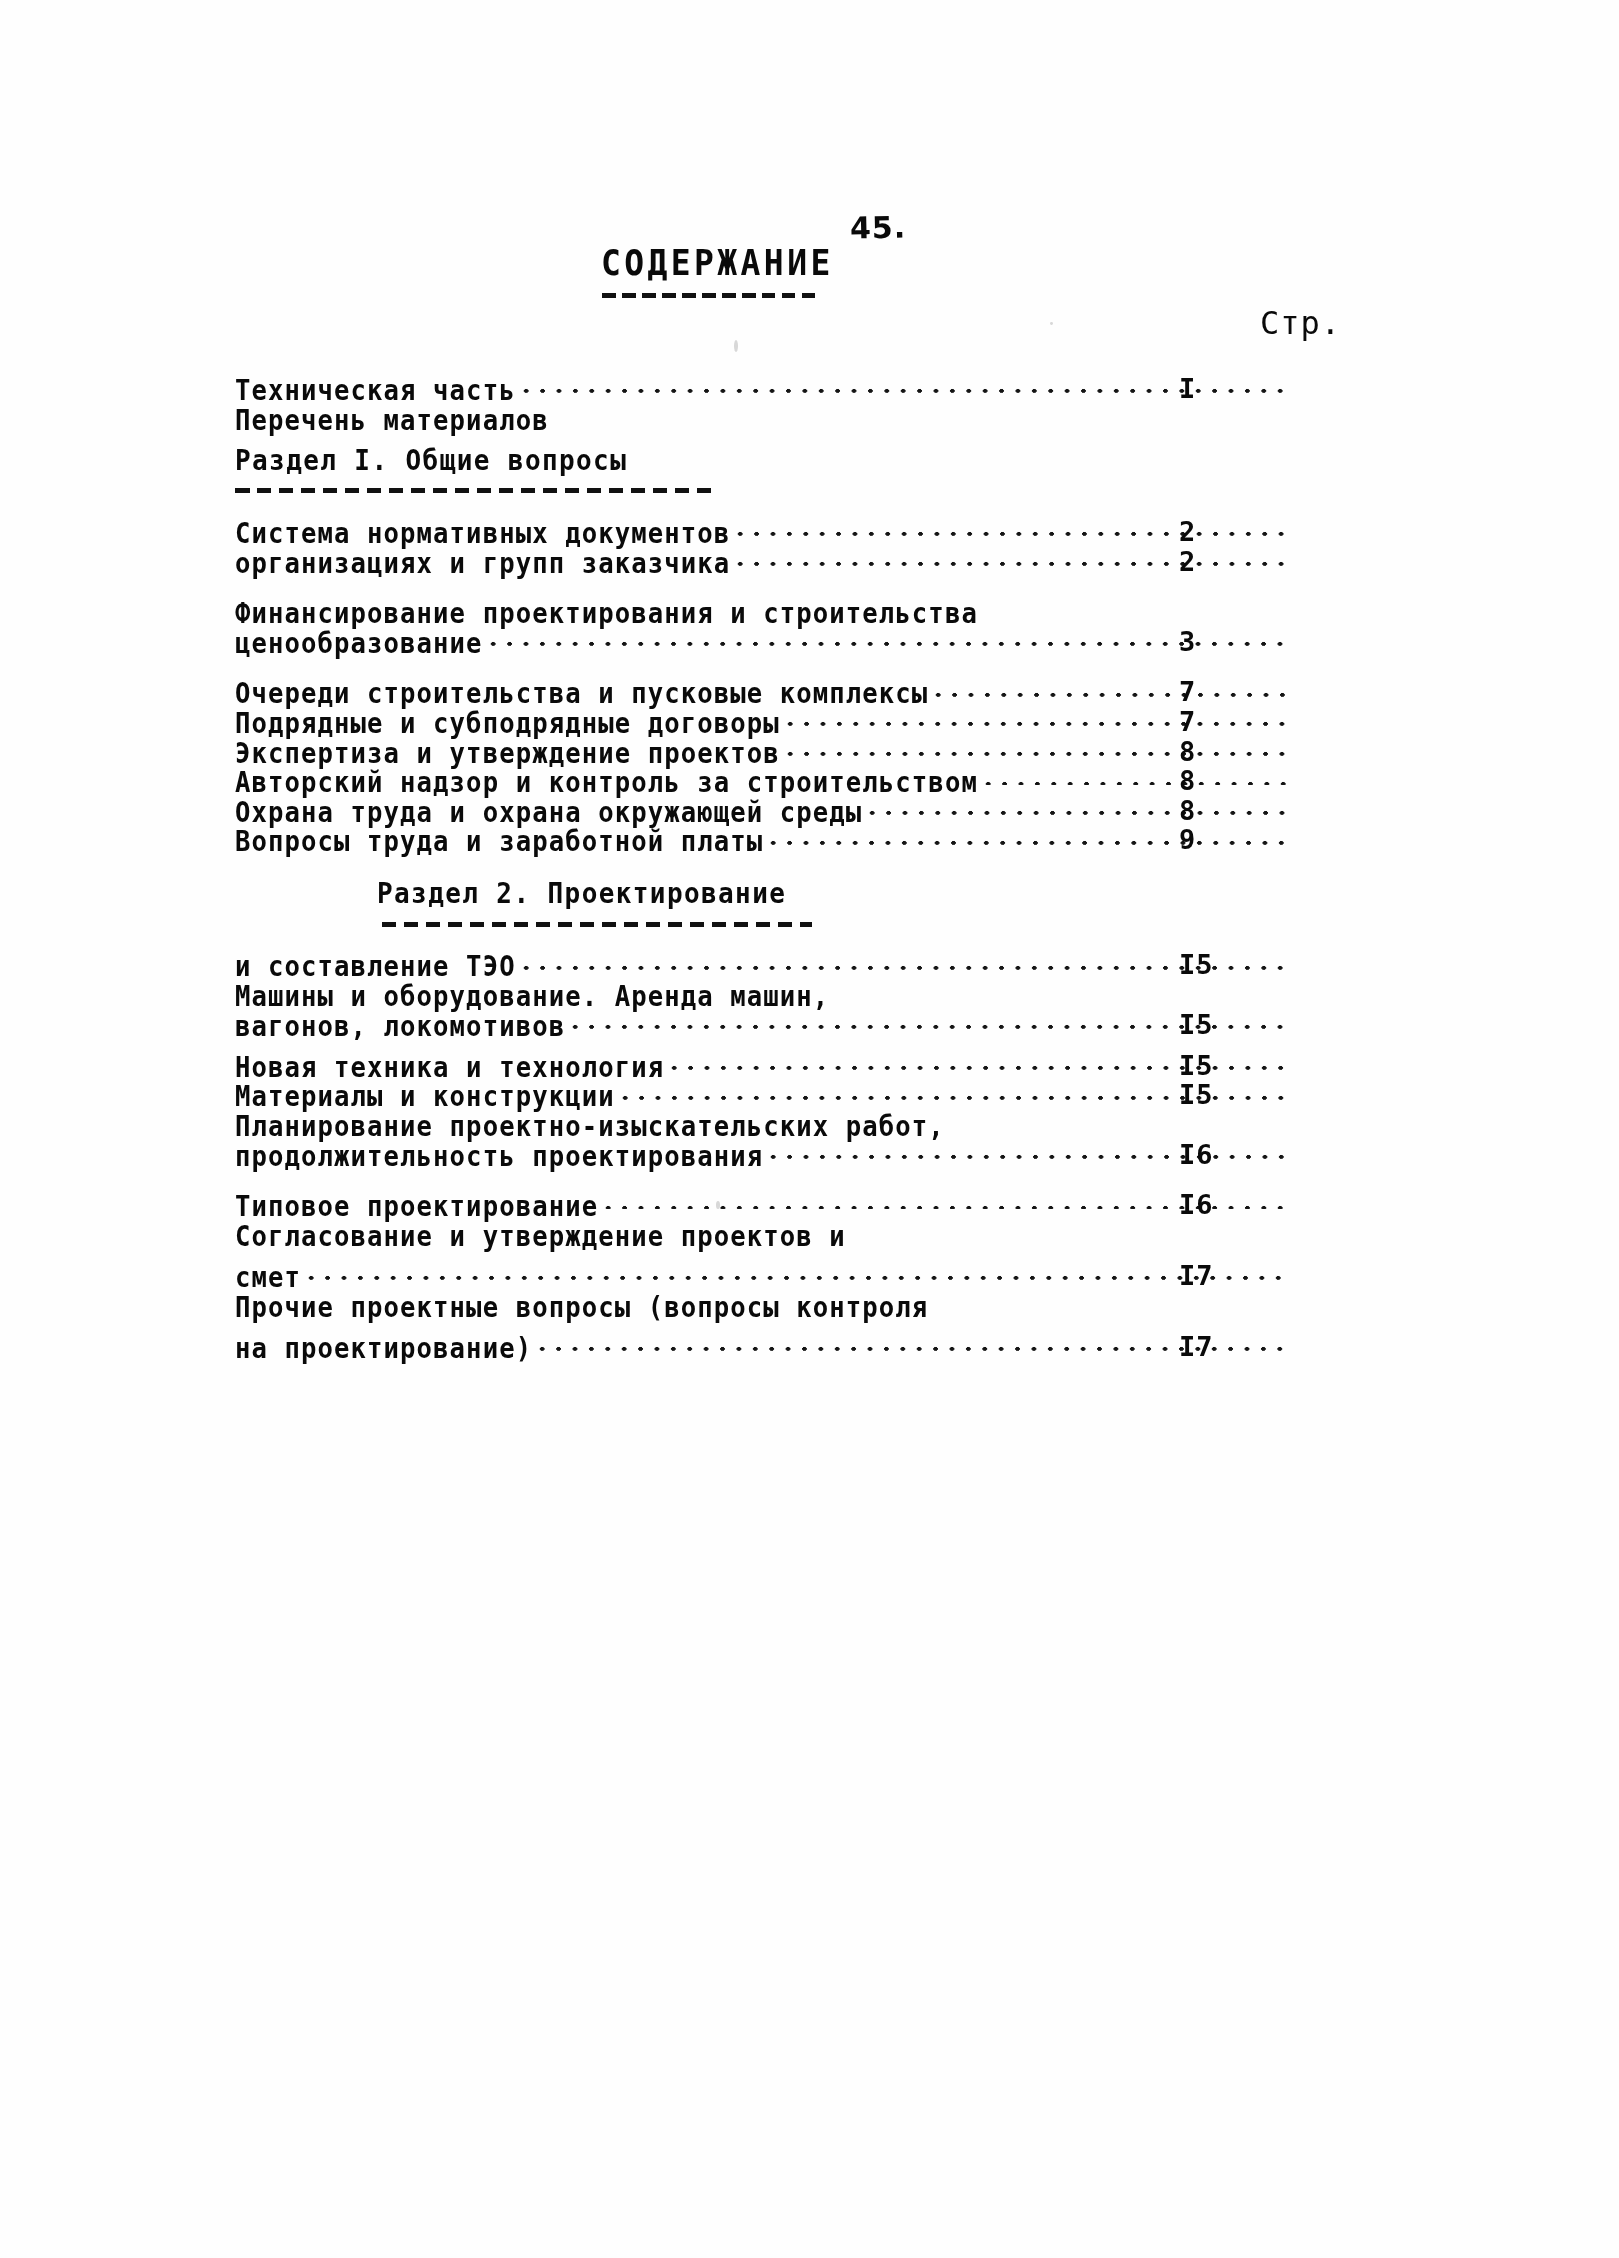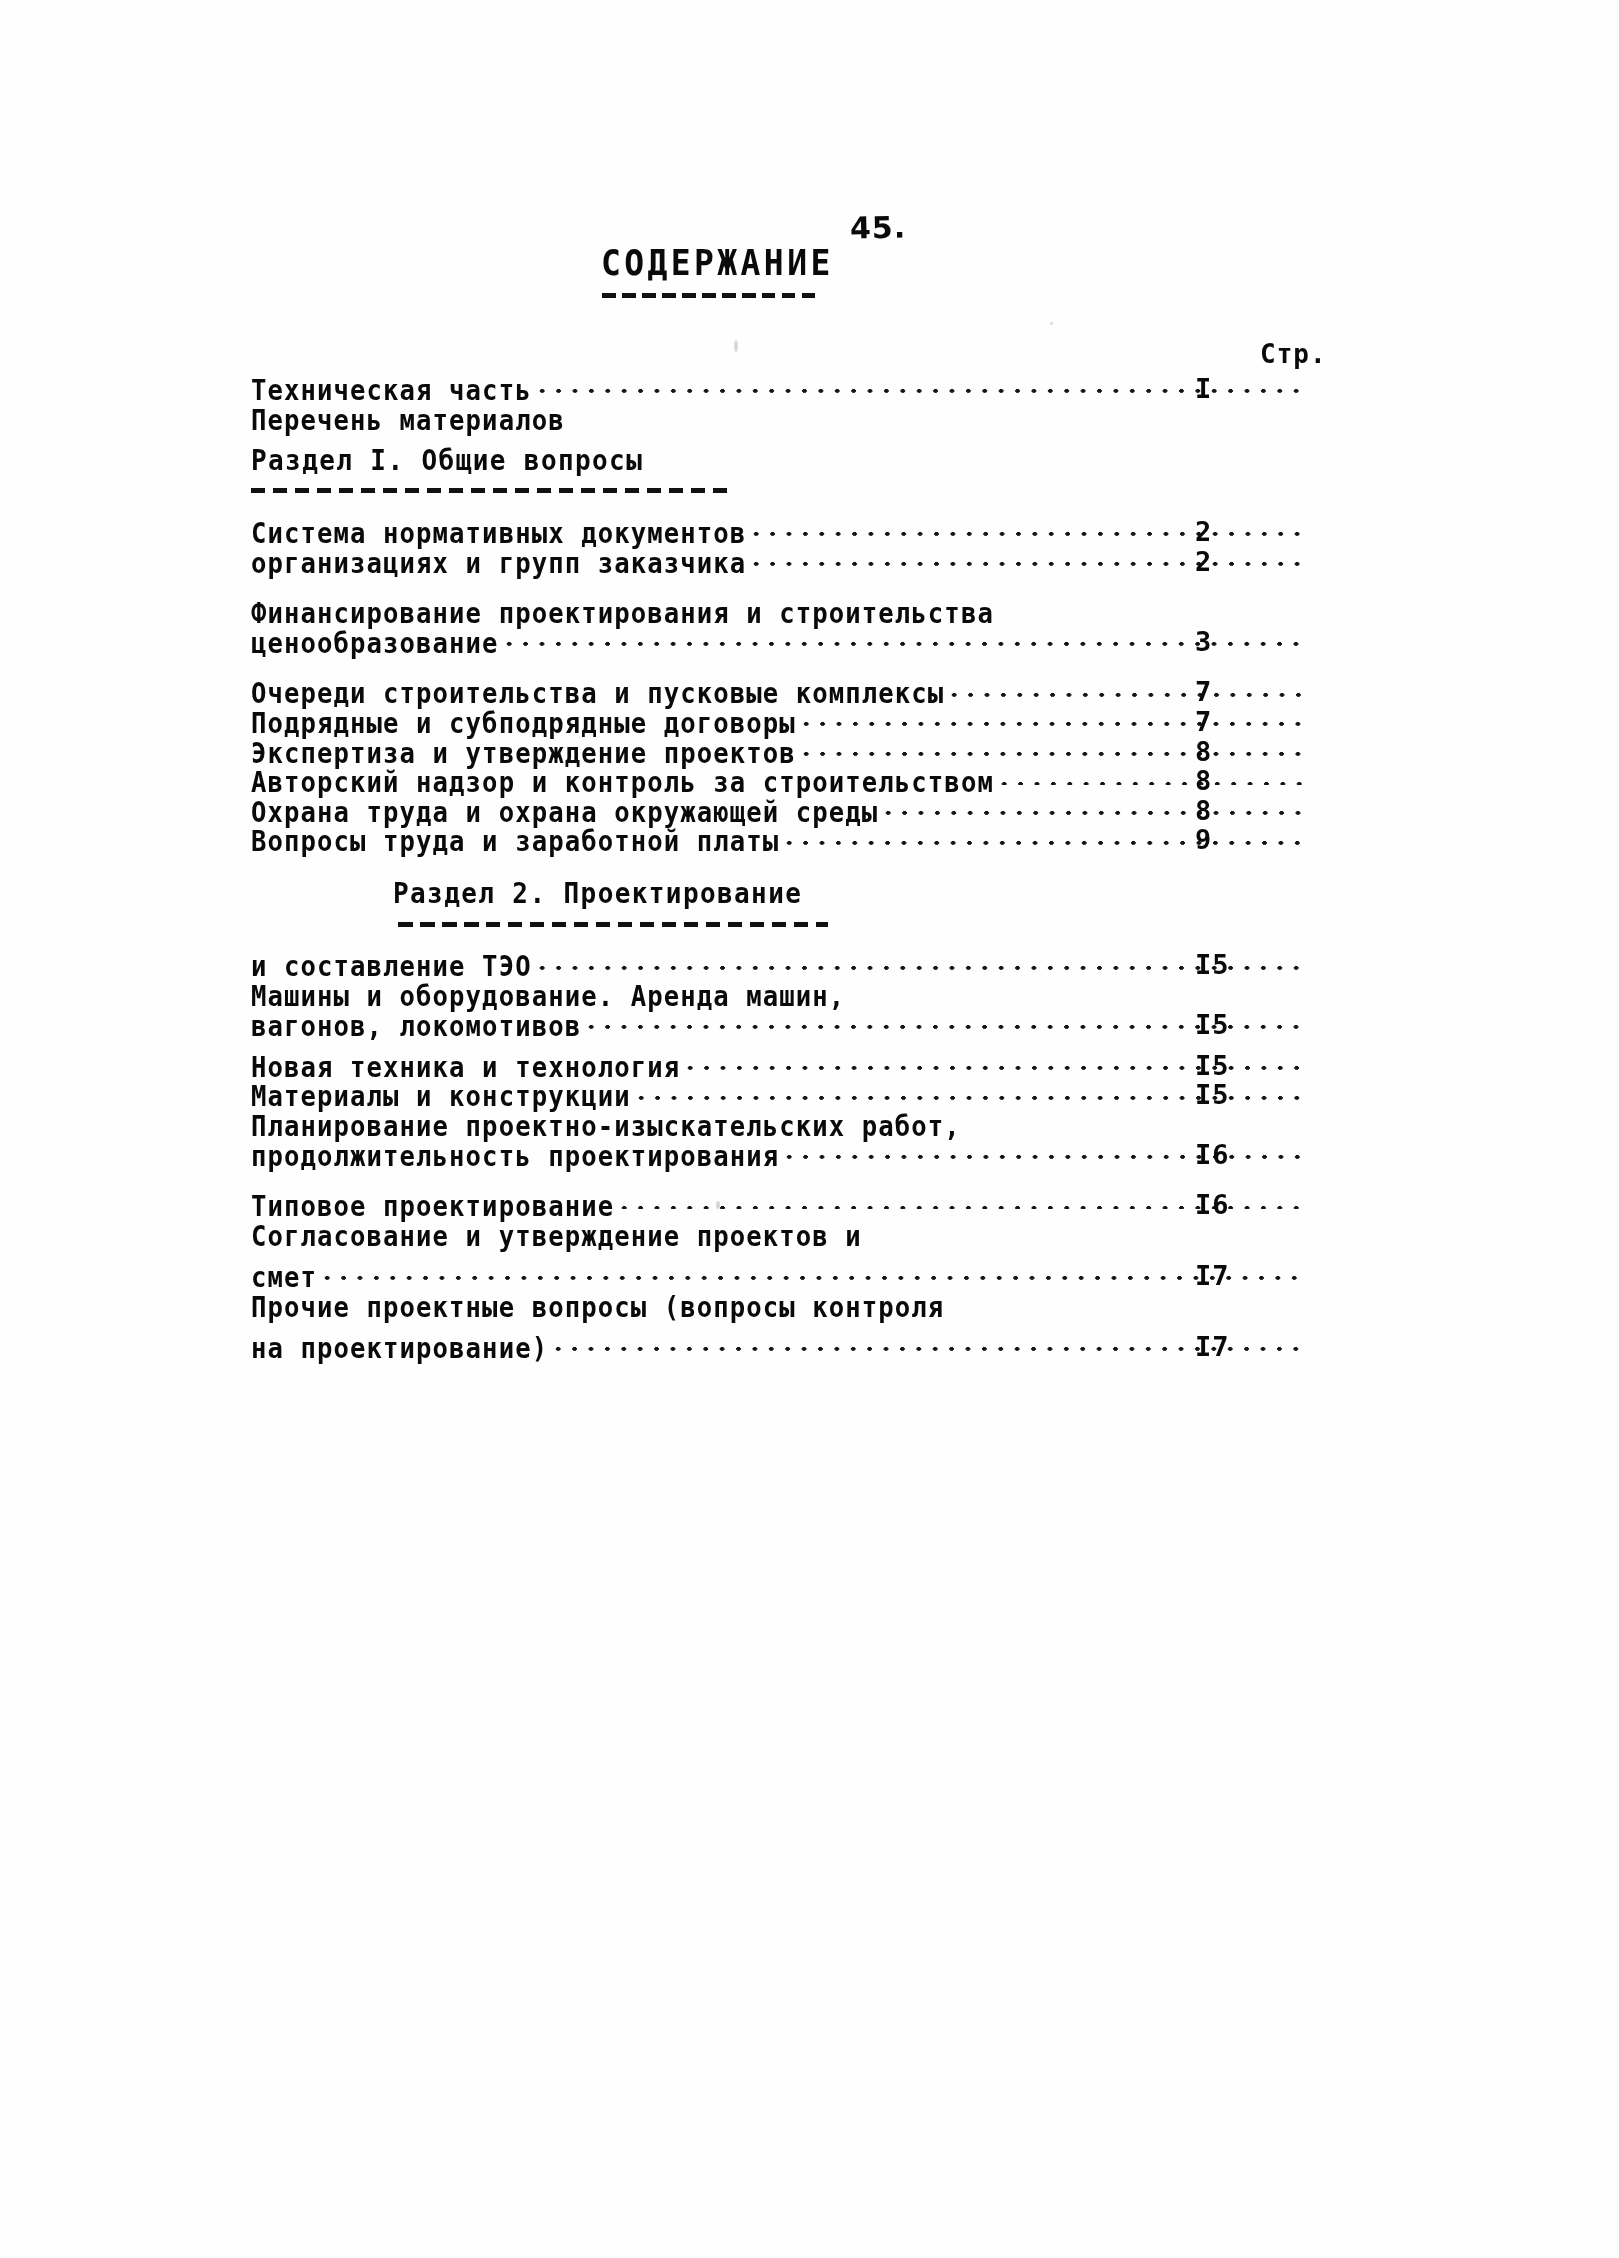--- a/index.html
+++ b/index.html
@@ -57,30 +57,29 @@
     background: repeating-linear-gradient(
       to right,
       #111 0px, #111 13.5px,
       transparent 13.5px, transparent 20px
     );
   }
   .col-head {
     position: absolute;
     left: 1260px;
     top: 304px;
-    font-size: 26px;
-    font-weight: 700;
+    font-size: 32px;
+    font-weight: 400;
     letter-spacing: 1px;
-    margin-top: 35px;
   }
 
   
   .toc {
     position: absolute;
-    left: 16px;
+    left: 0;
     top: 375px;
     width: 1297px;
   }
 
   .row {
     position: relative;
     display: flex;
     align-items: baseline;
     padding: 0 0 0 235px;
     font-size: 25.6px;

